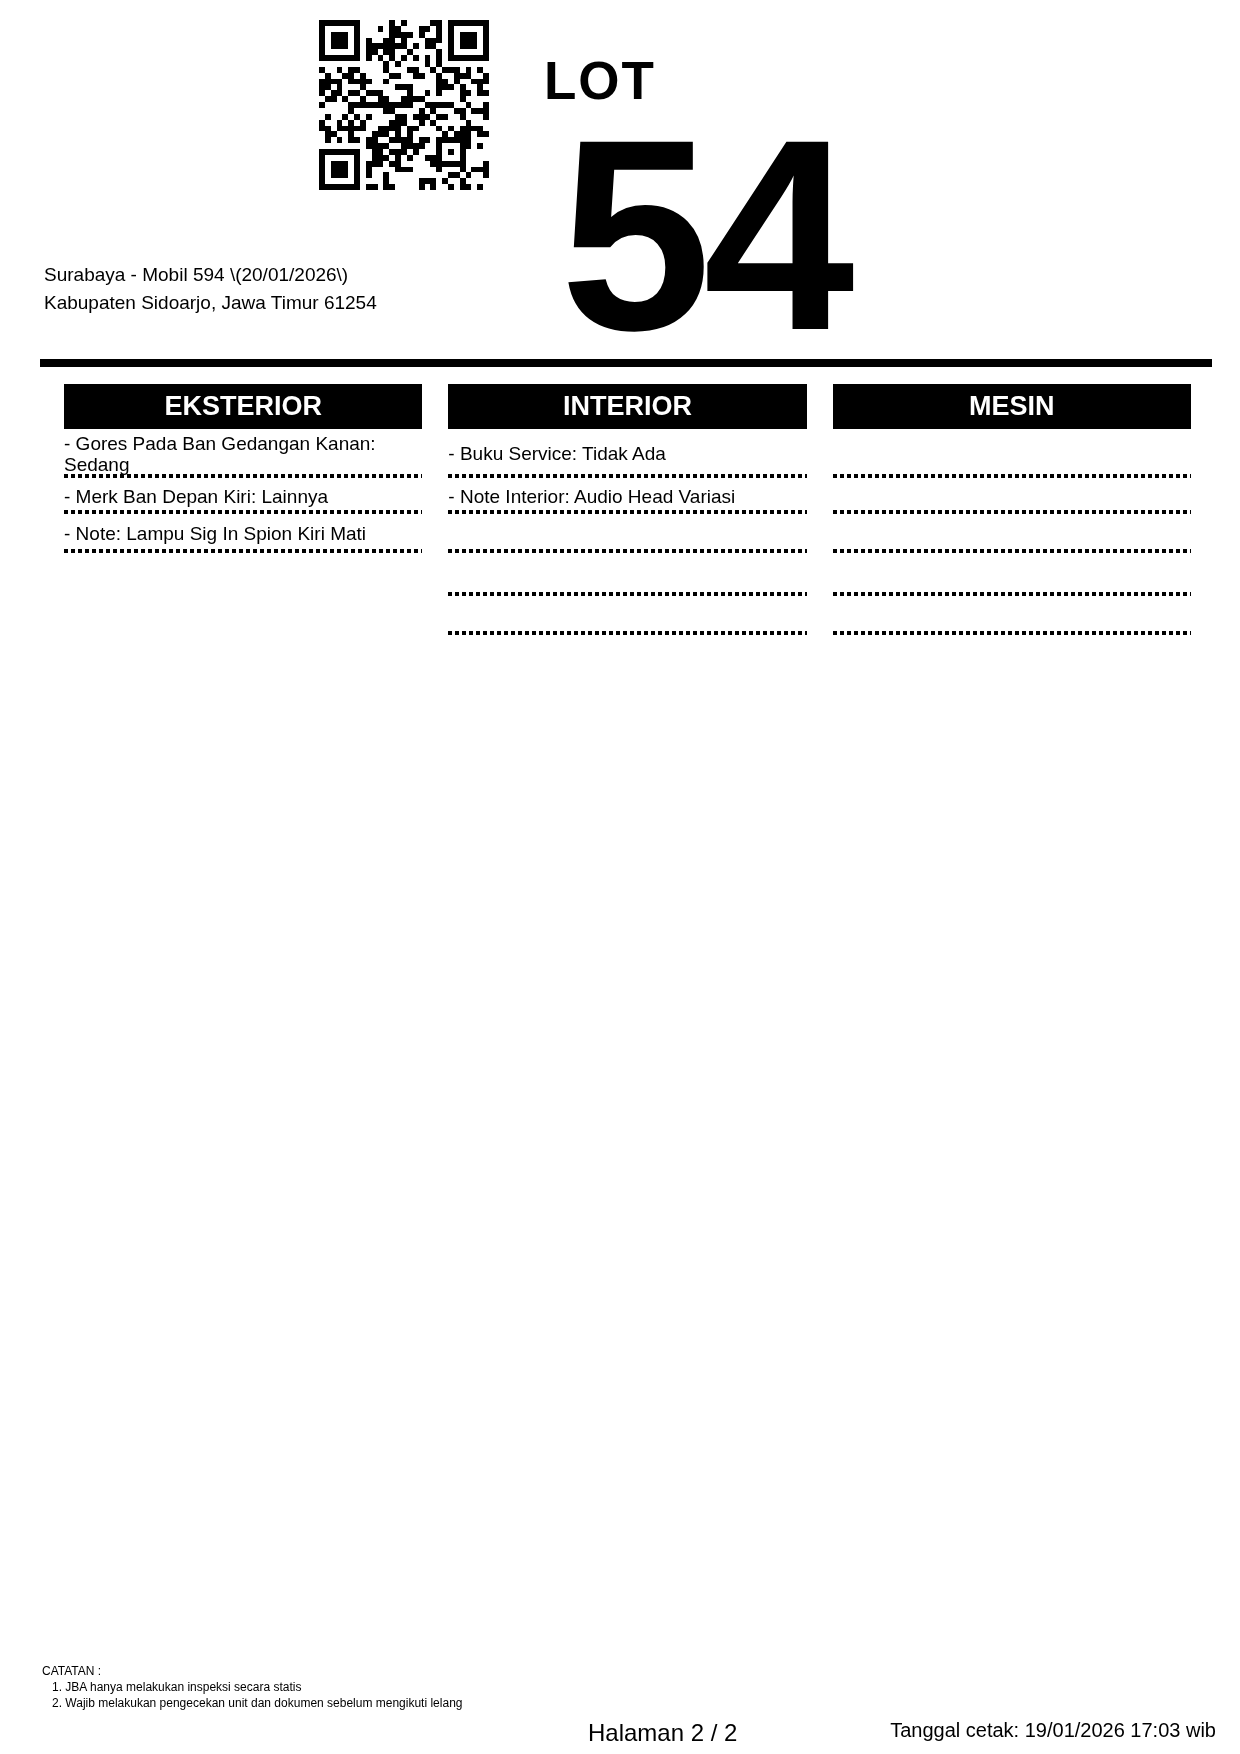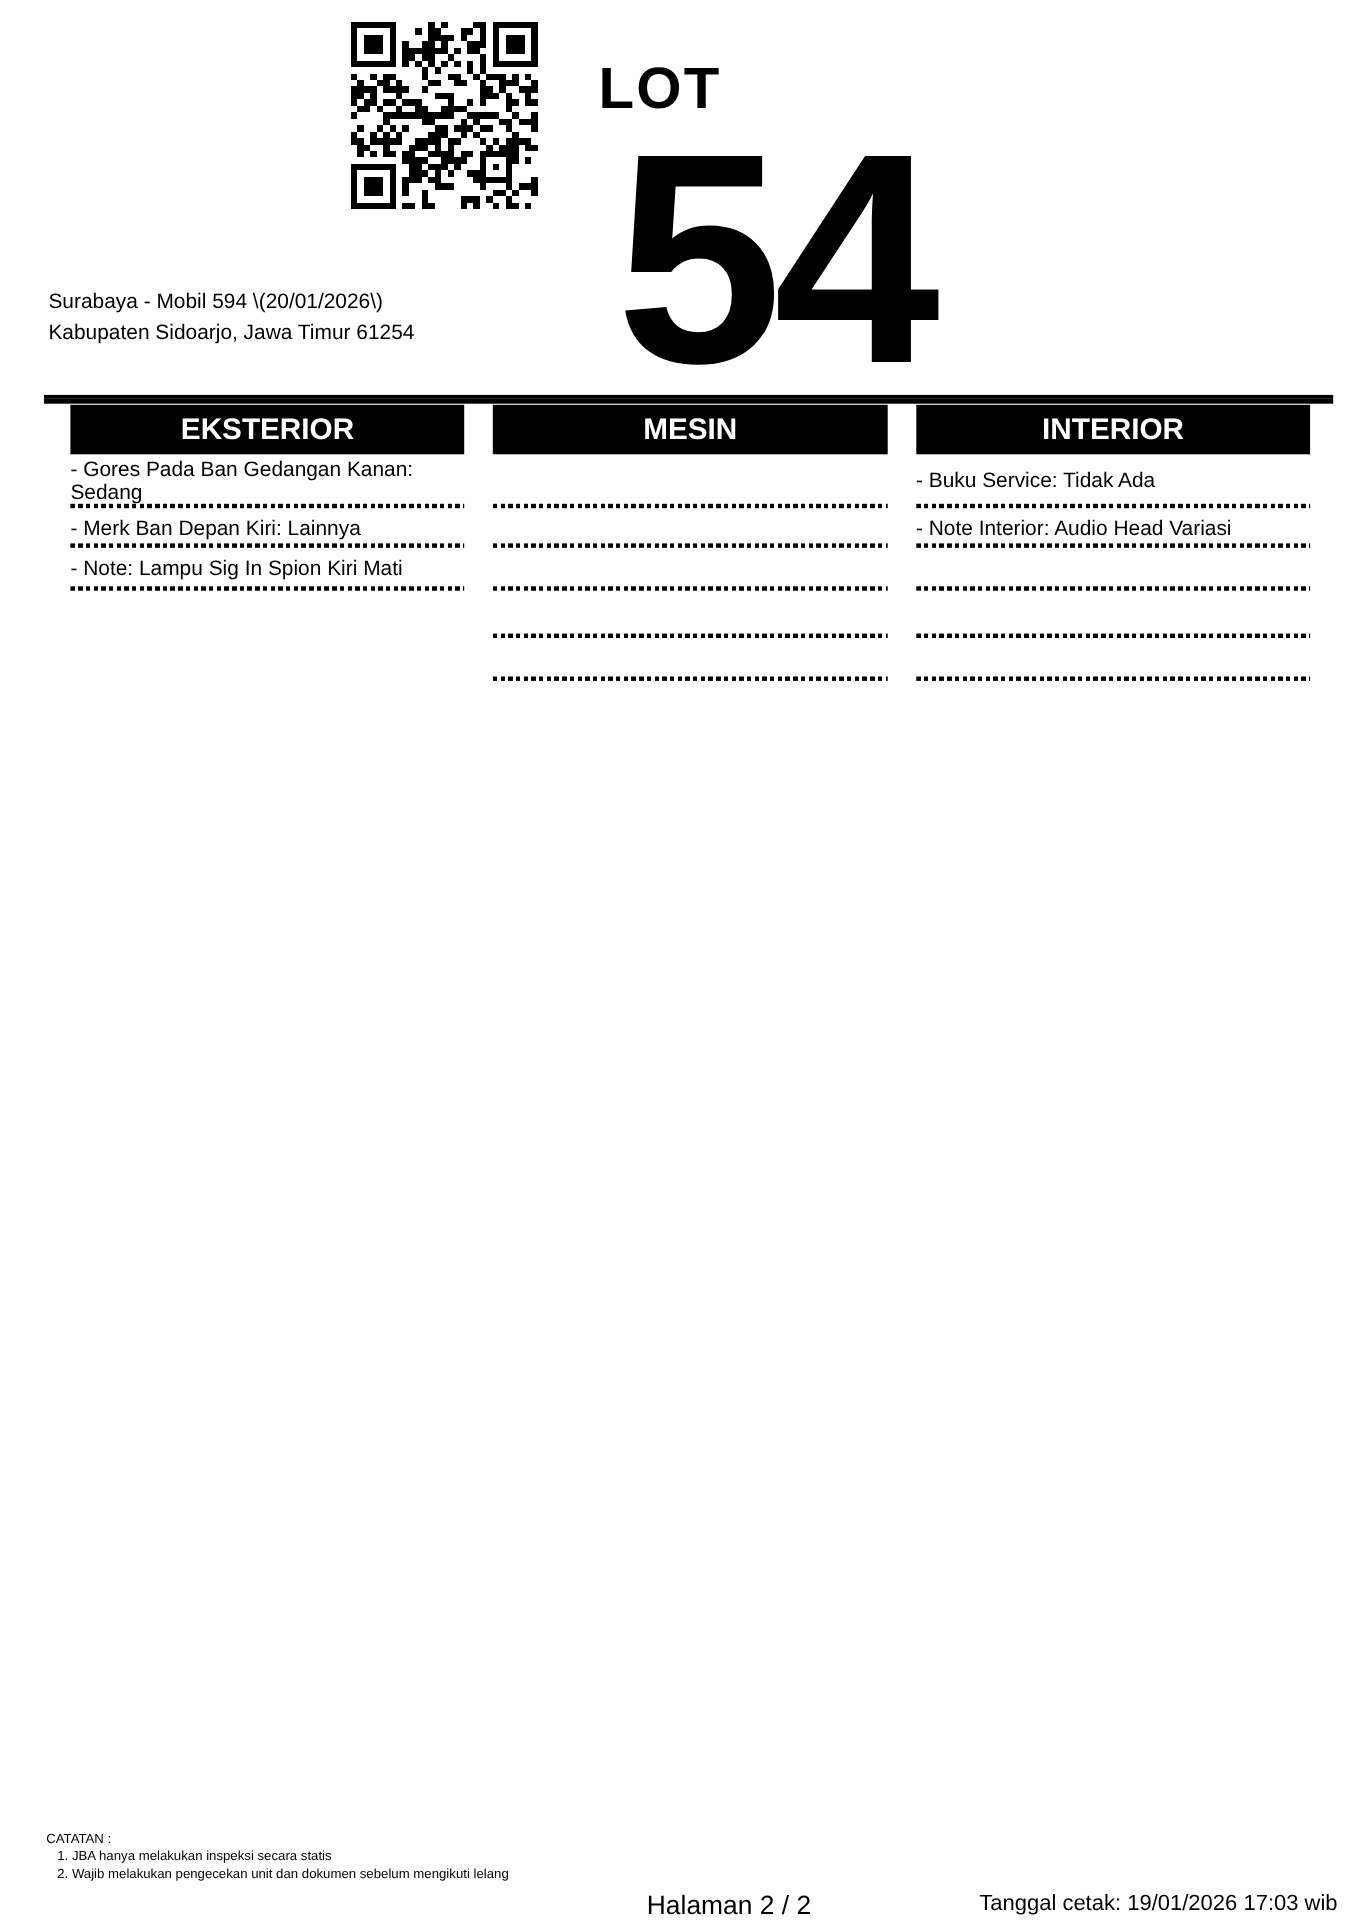--- a/index.html
+++ b/index.html
@@ -34,21 +34,21 @@
   }
 
   
   .double-rule {
     position:absolute; left:40px; top:359px; width:1172px; height:4px;
     border-top:3px solid #000; border-bottom:5px solid #000;
   }
 
   
   .columns {
-    position:absolute; left:64px; top:368px; width:1127px;
+    position:absolute; left:64px; top:384px; width:1127px;
     display:grid; grid-template-columns:1fr 1fr 1fr; gap:4px 26px;
   }
   .col-header {
     height:45px; background:#000; color:#fff;
     display:flex; align-items:center; justify-content:center;
     font-size:27px; font-weight:700;
   }
   .row {
     position:relative;
     display:flex; flex-direction:column; justify-content:center;
@@ -510,54 +510,54 @@
             <div class="dotline"></div>
           </div>
         <div class="row">
             <span class="row-text">- Note: Lampu Sig In Spion Kiri Mati</span>
             <div class="dotline"></div>
           </div>
       </div>
     </div>
 
     <div class="col">
+      <div class="col-header">INTERIOR</div>
+      <div class="rows">
+        <div class="row">
+            <span class="row-text">- Buku Service: Tidak Ada</span>
+            <div class="dotline"></div>
+          </div>
+        <div class="row">
+            <span class="row-text">- Note Interior: Audio Head Variasi</span>
+            <div class="dotline"></div>
+          </div>
+        <div class="row">
+            <span class="row-text"></span>
+            <div class="dotline"></div>
+          </div>
+        <div class="row">
+            <span class="row-text"></span>
+            <div class="dotline"></div>
+          </div>
+        <div class="row">
+            <span class="row-text"></span>
+            <div class="dotline"></div>
+          </div>
+      </div>
+    </div>
+
+    <div class="col">
       <div class="col-header">MESIN</div>
       <div class="rows">
         <div class="row">
             <span class="row-text"></span>
             <div class="dotline"></div>
           </div>
         <div class="row">
             <span class="row-text"></span>
-            <div class="dotline"></div>
-          </div>
-        <div class="row">
-            <span class="row-text"></span>
-            <div class="dotline"></div>
-          </div>
-        <div class="row">
-            <span class="row-text"></span>
-            <div class="dotline"></div>
-          </div>
-        <div class="row">
-            <span class="row-text"></span>
-            <div class="dotline"></div>
-          </div>
-      </div>
-    </div>
-
-    <div class="col">
-      <div class="col-header">INTERIOR</div>
-      <div class="rows">
-        <div class="row">
-            <span class="row-text">- Buku Service: Tidak Ada</span>
-            <div class="dotline"></div>
-          </div>
-        <div class="row">
-            <span class="row-text">- Note Interior: Audio Head Variasi</span>
             <div class="dotline"></div>
           </div>
         <div class="row">
             <span class="row-text"></span>
             <div class="dotline"></div>
           </div>
         <div class="row">
             <span class="row-text"></span>
             <div class="dotline"></div>
           </div>

